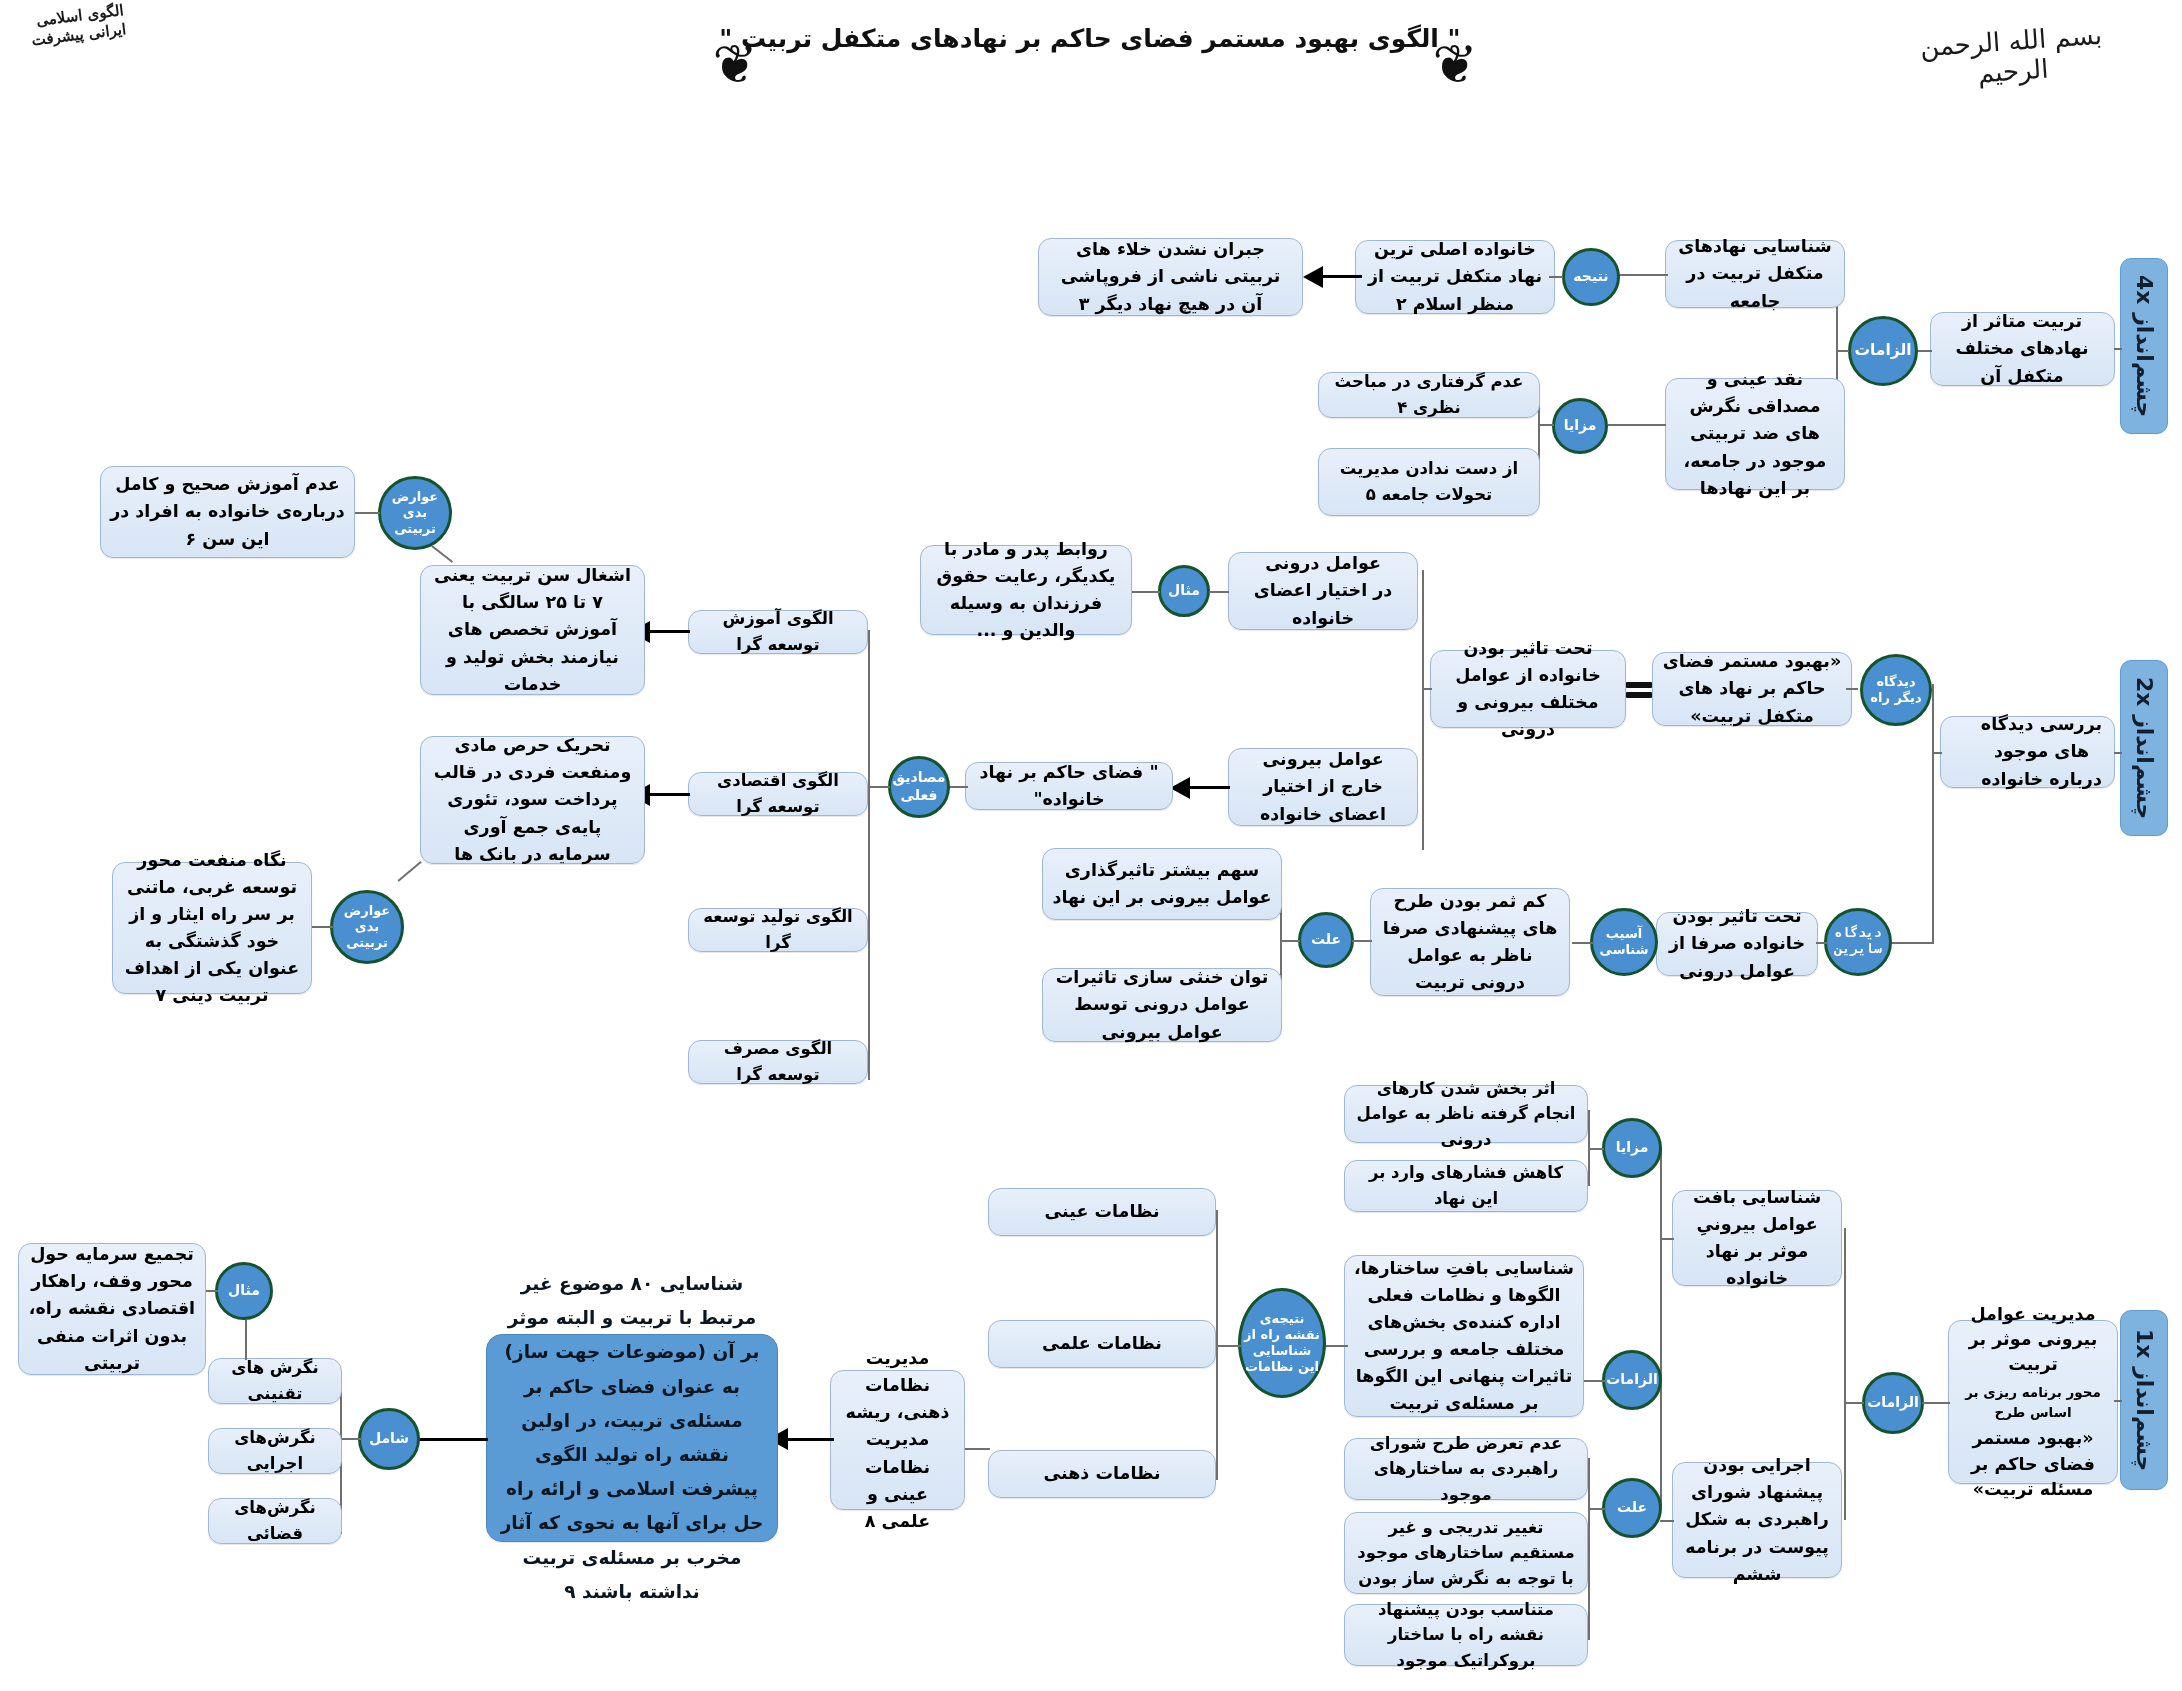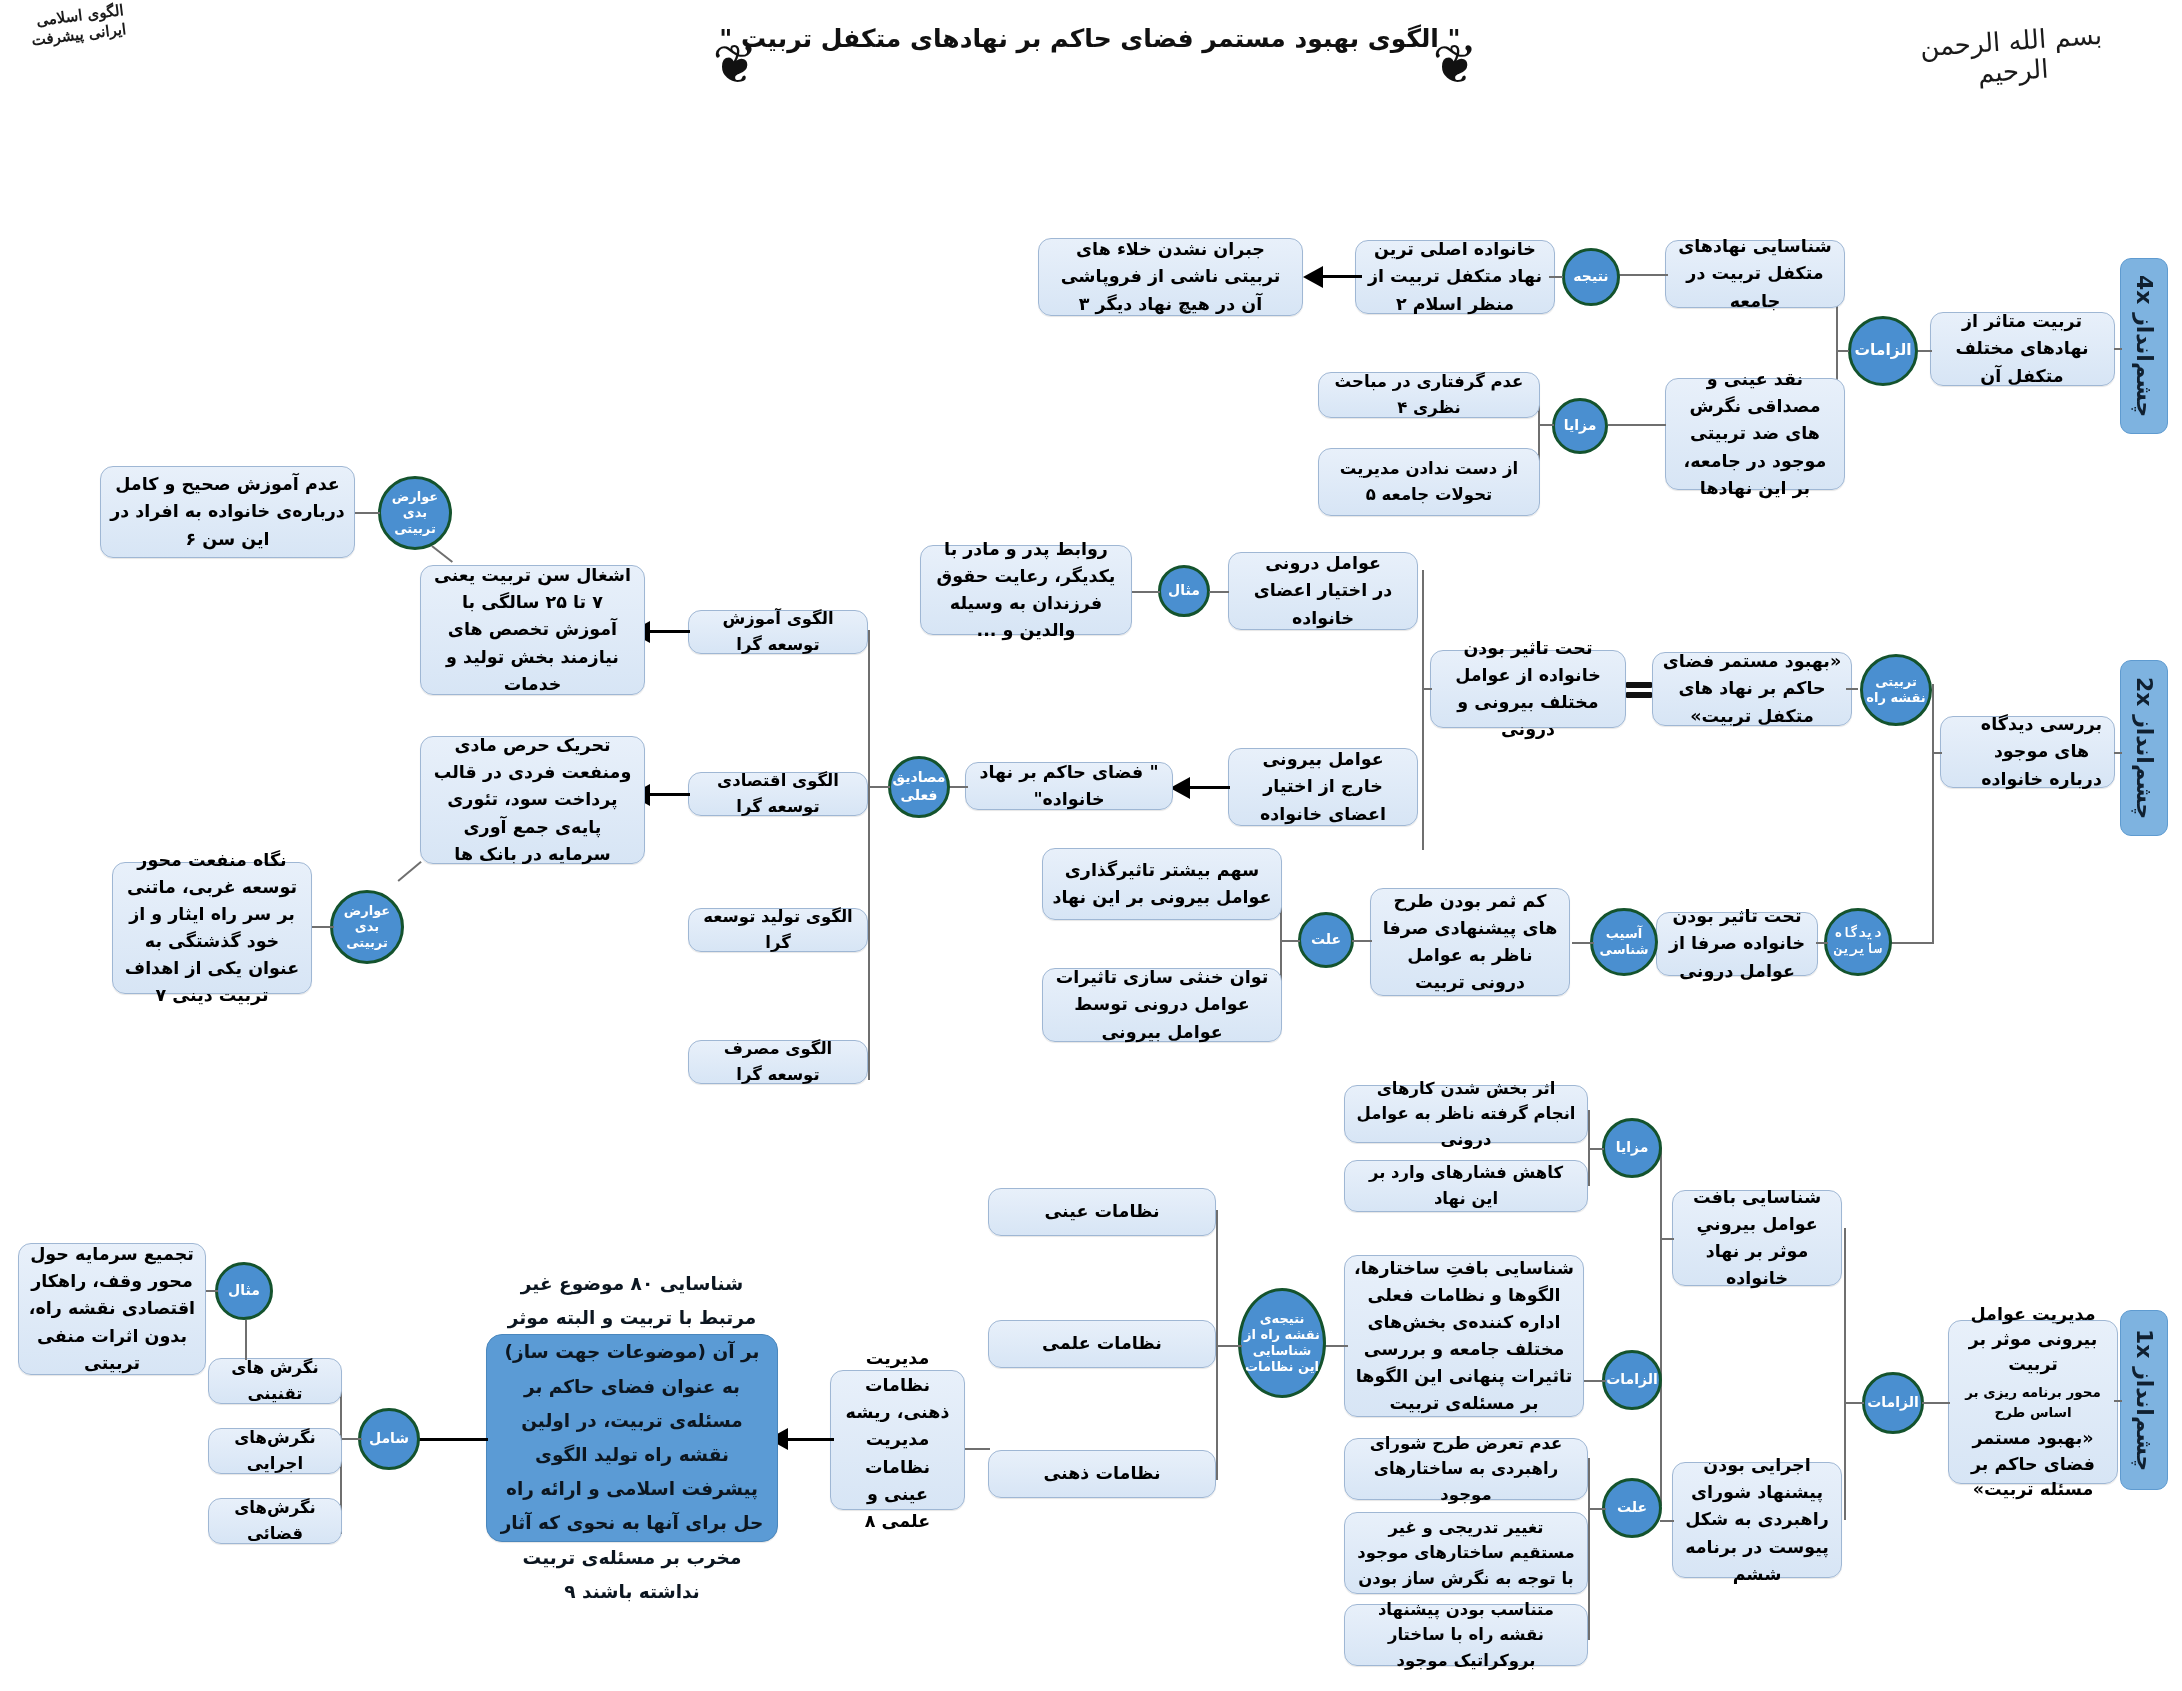--- a/index.html
+++ b/index.html
@@ -183,21 +183,21 @@
   <div class="ln v" style="left:1538px;top:392px;height:90px;"></div>
   <div class="box sm" style="left:1318px;top:372px;width:222px;height:46px;">عدم گرفتاری در مباحث نظری ۴</div>
   <div class="box sm" style="left:1318px;top:448px;width:222px;height:68px;">از دست ندادن مدیریت تحولات جامعه ۵</div>
 
   <div class="box" style="left:1940px;top:716px;width:175px;height:72px;padding-left:37px;">بررسی دیدگاه های موجود درباره خانواده</div>
   <div class="ln h" style="left:2114px;top:752px;width:8px;"></div>
   <div class="ln v" style="left:1932px;top:684px;height:70px;"></div>
   <div class="ln h" style="left:1932px;top:752px;width:10px;"></div>
 
   <div class="hub xs" style="left:1860px;top:654px;width:72px;height:72px;">
-    <span><span>تربیتی نقشه راه</span></span>
+    <span><span>دیدگاه دیگر راه</span></span>
   </div>
 
   <div class="box" style="left:1652px;top:652px;width:200px;height:74px;">«بهبود مستمر فضای حاکم بر نهاد های متکفل تربیت»</div>
   <div class="ln h" style="left:1846px;top:688px;width:12px;"></div>
 
   <div class="eqsign" style="left:1626px;top:678px;">
       <i></i>
       <i></i>
     </div>
 
@@ -296,21 +296,21 @@
   <div class="ln h" style="left:1588px;top:1148px;width:16px;"></div>
   <div class="ln v" style="left:1588px;top:1110px;height:76px;"></div>
   <div class="box sm" style="left:1344px;top:1085px;width:244px;height:58px;">اثر بخش شدن کارهای انجام گرفته ناظر به عوامل درونی</div>
   <div class="box sm" style="left:1344px;top:1160px;width:244px;height:52px;">کاهش فشارهای وارد بر این نهاد</div>
 
   <div class="ln h" style="left:1580px;top:1380px;width:26px;"></div>
   <div class="box" style="left:1344px;top:1255px;width:240px;height:162px;">شناسایی بافتِ ساختارها، الگوها و نظامات فعلی اداره کننده‌ی بخش‌های مختلف جامعه و بررسی تاثیرات پنهانی این الگوها بر مسئله‌ی تربیت</div>
 
   <div class="ln h" style="left:1588px;top:1508px;width:18px;"></div>
   <div class="ln v" style="left:1588px;top:1458px;height:182px;"></div>
-  <div class="box sm" style="left:1344px;top:1438px;width:244px;height:62px;border-radius:14px;">عدم تعرض طرح شورای راهبردی به ساختارهای موجود</div>
+  <div class="box sm" style="left:1344px;top:1438px;width:244px;height:62px;">عدم تعرض طرح شورای راهبردی به ساختارهای موجود</div>
   <div class="box sm" style="left:1344px;top:1512px;width:244px;height:82px;">تغییر تدریجی و غیر مستقیم ساختارهای موجود با توجه به نگرش ساز بودن</div>
   <div class="box sm" style="left:1344px;top:1604px;width:244px;height:62px;">متناسب بودن پیشنهاد نقشه راه با ساختار بروکراتیک موجود</div>
 
   <div class="ln h" style="left:1322px;top:1345px;width:26px;"></div>
   <div class="hub xs" style="left:1238px;top:1288px;width:88px;height:110px;border-radius:50%;">نتیجه‌ی نقشه راه از شناسایی این نظامات</div>
   <div class="ln h" style="left:1216px;top:1345px;width:26px;"></div>
   <div class="ln v" style="left:1216px;top:1210px;height:270px;"></div>
 
   <div class="box" style="left:988px;top:1188px;width:228px;height:48px;">نظامات عینی</div>
   <div class="box" style="left:988px;top:1320px;width:228px;height:48px;">نظامات علمی</div>

